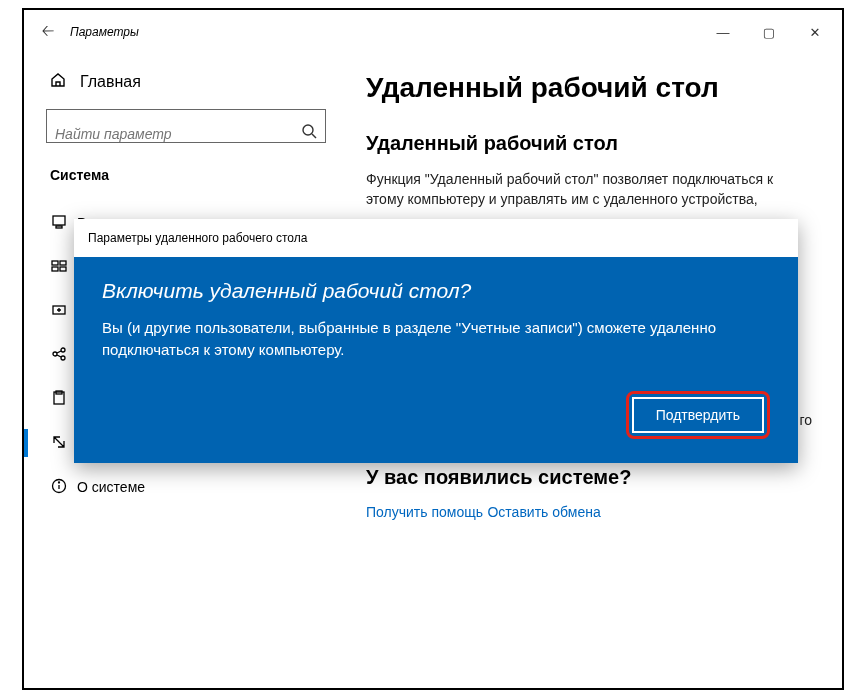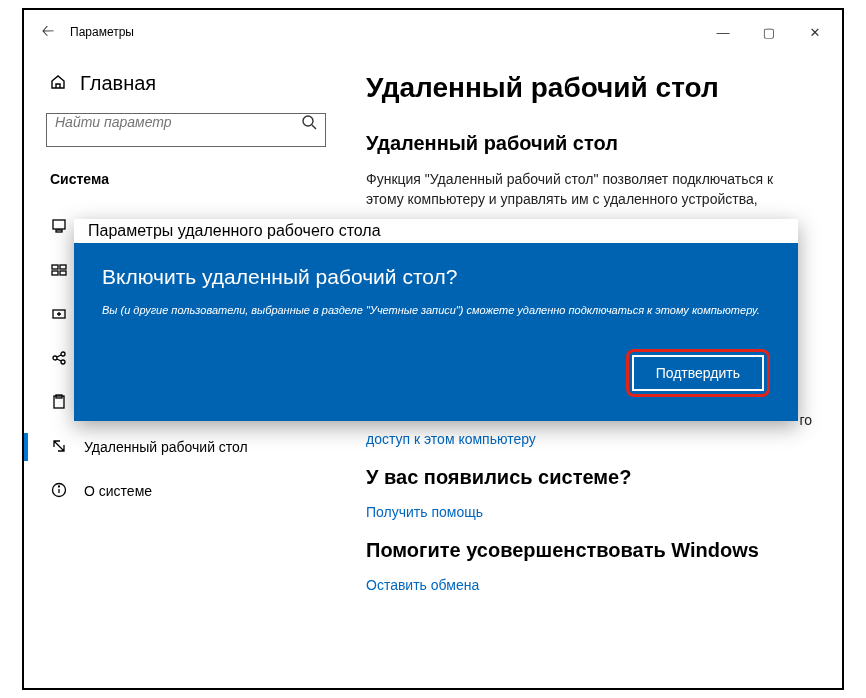--- a/index.html
+++ b/index.html
@@ -1,49 +1,49 @@
 <!DOCTYPE html>
 <html><head>
 <meta charset="utf-8">
 <style>
 * { margin: 0; padding: 0; box-sizing: border-box; font-family: "Segoe UI", Tahoma, sans-serif; }
 body { background: #fff; width: 866px; height: 698px; position: relative; overflow: hidden; }
 .frame { position: absolute; top: 8px; left: 22px; right: 22px; bottom: 8px; border: 2px solid #000; background: #fff; }
 
 .titlebar { display: flex; align-items: center; height: 44px; padding: 0 4px; }
 .back-btn { width: 40px; text-align: center; font-size: 16px; color: #333; cursor: pointer; }
-.title { font-size: 12px; margin-left: 2px; }
+.title { font-size: 12px; margin-left: 2px; font-style: italic; }
 .caption-btns { margin-left: auto; display: flex; }
 .caption-btns div { width: 46px; height: 30px; display: flex; align-items: center; justify-content: center; font-size: 13px; color: #333; cursor: pointer; }
 
 .content { display: flex; height: calc(100% - 44px); }
 .sidebar { width: 320px; padding: 0 12px 0 22px; }
 .home-row { display: flex; align-items: center; gap: 14px; margin: 18px 0 18px 4px; }
 .home-row .home-icon { font-size: 15px; }
-.home-row .label { font-size: 20px; }
-.searchbox { display: flex; align-items: flex-start; border: 1px solid #666; height: 34px; padding: 0 8px; margin-bottom: 24px; width: 280px; margin-top: 7px; }
+.home-row .label { font-size: 16px; }
+.searchbox { display: flex; align-items: flex-end; border: 1px solid #666; height: 34px; padding: 0 8px; margin-bottom: 24px; width: 280px; margin-top: 7px; }
 .searchbox input { flex: 1; border: none; outline: none; font-size: 14px; font-style: italic; color: #666; background: transparent; }
 .searchbox .search-icon { font-size: 14px; color: #333; }
 .cat-header { font-size: 14px; font-weight: 700; margin: 8px 0 18px 4px; }
 .nav { list-style: none; margin-left: -22px; }
-.nav li { display: flex; align-items: center; height: 44px; padding-left: 26px; gap: 16px; font-size: 14px; cursor: pointer; position: relative; }
+.nav li { display: flex; align-items: center; height: 44px; padding-left: 26px; gap: 9px; font-size: 14px; cursor: pointer; position: relative; }
 .nav li .icon { width: 18px; text-align: center; font-size: 15px; }
 .nav li.selected::before { content: ""; position: absolute; left: 0; top: 8px; bottom: 8px; width: 4px; background: #0078d4; }
 
 .main { flex: 1; padding: 2px 30px 0 22px; overflow: hidden; }
 .main h1 { font-size: 28px; font-weight: 600; margin: 16px 0 28px; }
 .main h2 { font-size: 20px; font-weight: 600; margin: 18px 0 14px; }
 .main p.body { font-size: 14px; line-height: 1.45; color: #222; }
 .main a.link { color: #0067c0; font-size: 14px; text-decoration: none; display: inline-block; }
 
 .dialog-wrap { position: absolute; left: 74px; top: 219px; width: 724px; box-shadow: 0 6px 20px rgba(0,0,0,.35); background: #fff; }
-.dialog-title { font-size: 16px; padding: 3px 14px; background: #fff; }
+.dialog-title { font-size: 12px; padding: 12px 14px; background: #fff; }
 .dialog-body { background: #0063b1; color: #fff; padding: 22px 28px 24px; }
-.dialog-body h3 { font-size: 21px; font-weight: 400; margin-bottom: 14px; }
-.dialog-body p { font-size: 11px; line-height: 1.45; font-style: italic; }
+.dialog-body h3 { font-size: 21px; font-weight: 400; margin-bottom: 14px; font-style: italic; }
+.dialog-body p { font-size: 15px; line-height: 1.45; }
 .dialog-actions { display: flex; justify-content: flex-end; gap: 1px; margin-top: 30px; }
 .dialog-actions button { background: transparent; border: 2px solid #fff; color: #fff; font-size: 14px; padding: 8px 22px; cursor: pointer; }
 .confirm-wrap { border: 3px solid #e2231a; border-radius: 8px; padding: 3px; }
 .confirm-wrap button { border: 2px solid #fff; }
 
 .svg-icon { width: 16px; height: 16px; }
 </style>
 </head>
 <body>
 
@@ -143,21 +143,20 @@
 
     <div class="main">
       <h1>Удаленный рабочий стол</h1>
       <h2>Удаленный рабочий стол</h2>
       <p class="body">Функция "Удаленный рабочий стол" позволяет подключаться к этому компьютеру и управлять им с удаленного устройства,</p>
       <div style="height:200px"></div>
       <p class="body" style="text-align:right">го</p>
       <a href="#" class="link">доступ к этом компьютеру</a>
       <h2>У вас появились системе?</h2>
       <a href="#" class="link">Получить помощь</a>
-      <h2>Помогите усовершенствовать Windows</h2>
       <a href="#" class="link">Оставить обмена</a>
     </div>
 
   </div>
 </div>
 
 <div class="dialog-wrap">
   <div class="dialog-title">Параметры удаленного рабочего стола</div>
   <div class="dialog-body">
     <h3>Включить удаленный рабочий стол?</h3>

